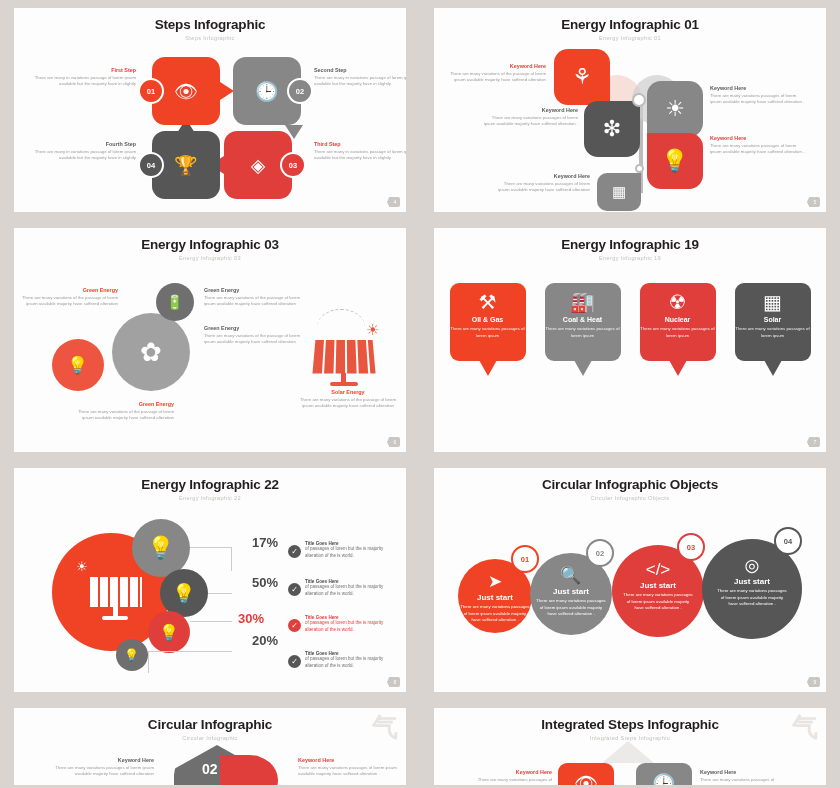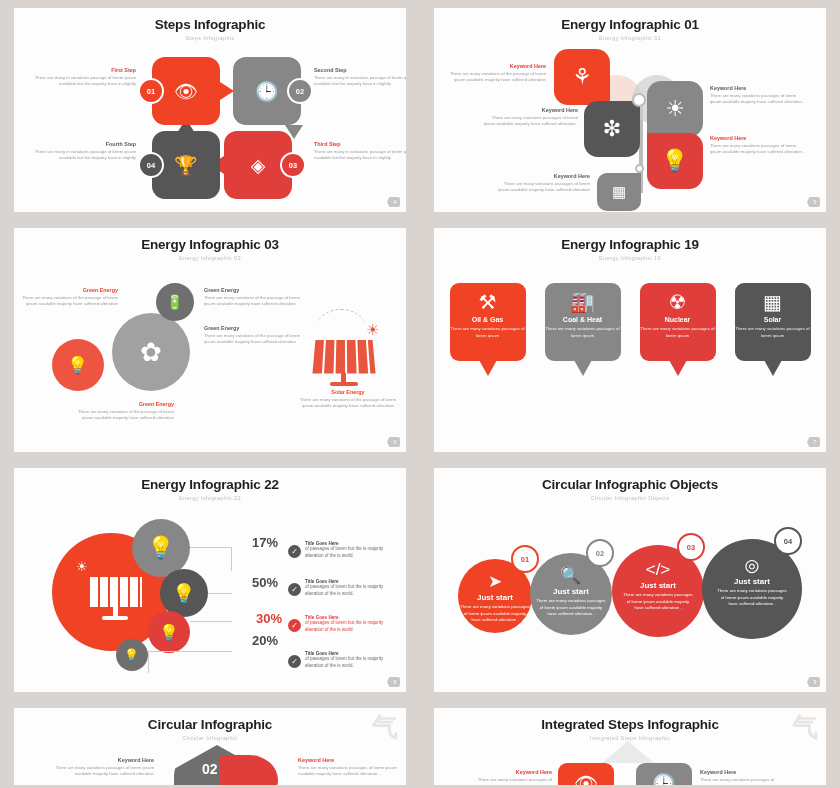--- a/index.html
+++ b/index.html
@@ -357,21 +357,21 @@
             <span>💡</span>
           </div>
 
       <div class="conn" style="left:176px;top:46px;width:42px;border-top-width:1px;border-right-width:1px;height:24px;"></div>
       <div class="conn" style="left:194px;top:92px;width:24px;border-top-width:1px;"></div>
       <div class="conn" style="left:176px;top:120px;width:42px;border-top-width:1px;"></div>
       <div class="conn" style="left:134px;top:150px;width:84px;border-top-width:1px;border-left-width:1px;height:22px;"></div>
 
       <div class="pct" style="left:238px;top:34px;">17%</div>
       <div class="pct" style="left:238px;top:74px;">50%</div>
-      <div class="pct red" style="left:242px;top:110px;">30%</div>
+      <div class="pct red" style="left:224px;top:110px;">30%</div>
       <div class="pct" style="left:238px;top:132px;">20%</div>
 
       <div class="check" style="left:274px;top:44px;background:#565656;">✓</div>
       <div class="check" style="left:274px;top:82px;background:#565656;">✓</div>
       <div class="check" style="left:274px;top:118px;background:#e03e3a;">✓</div>
       <div class="check" style="left:274px;top:154px;background:#565656;">✓</div>
 
       <div class="e22-txt" style="left:291px;top:40px;">
         <div class="e22-h">Title Goes Here</div>
         <div class="e22-b">of passages of lorem but the is majority alteration of the is world.</div>

